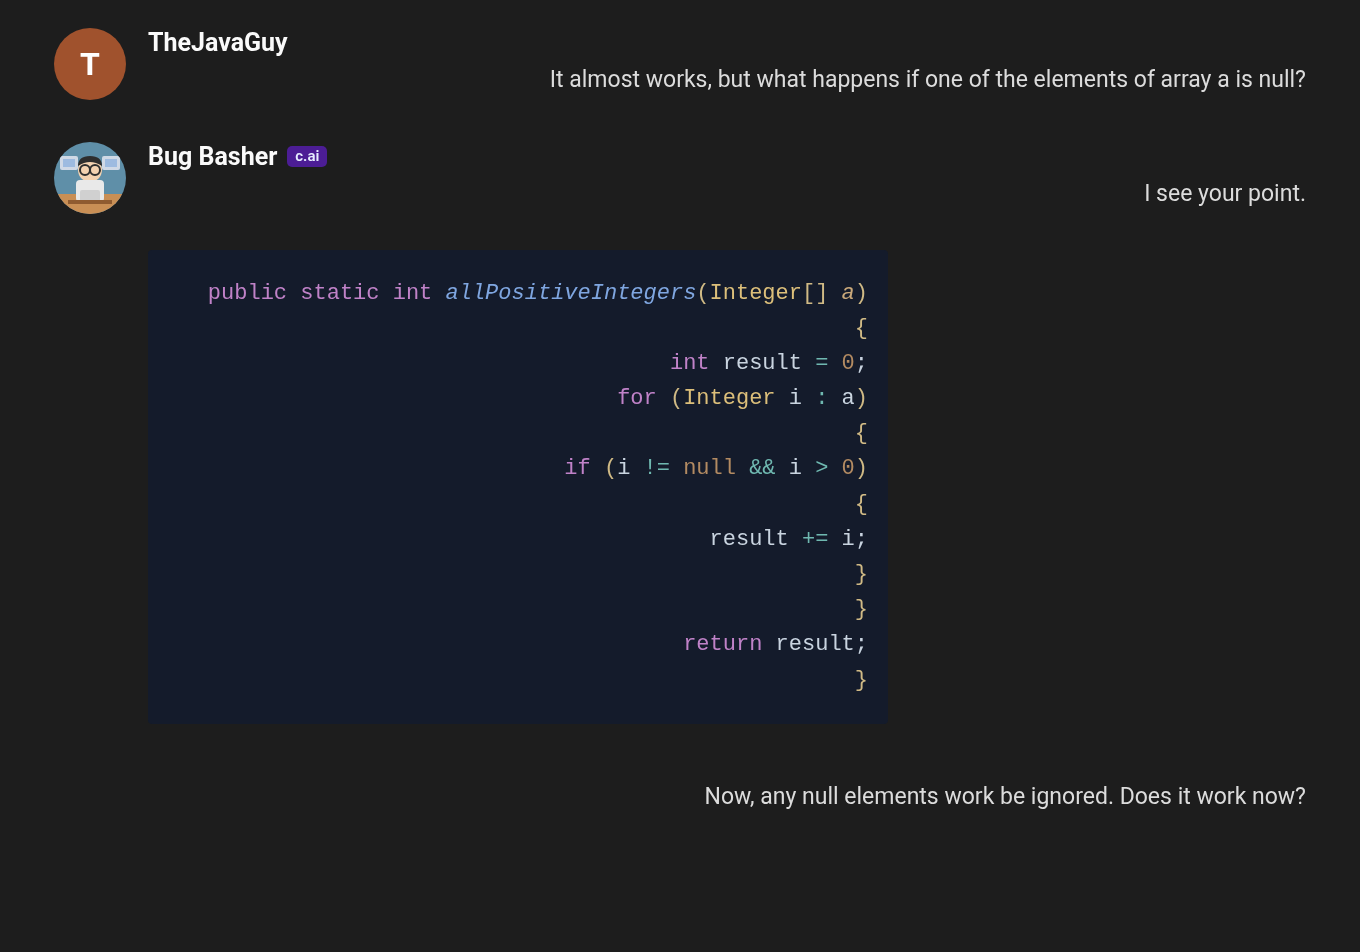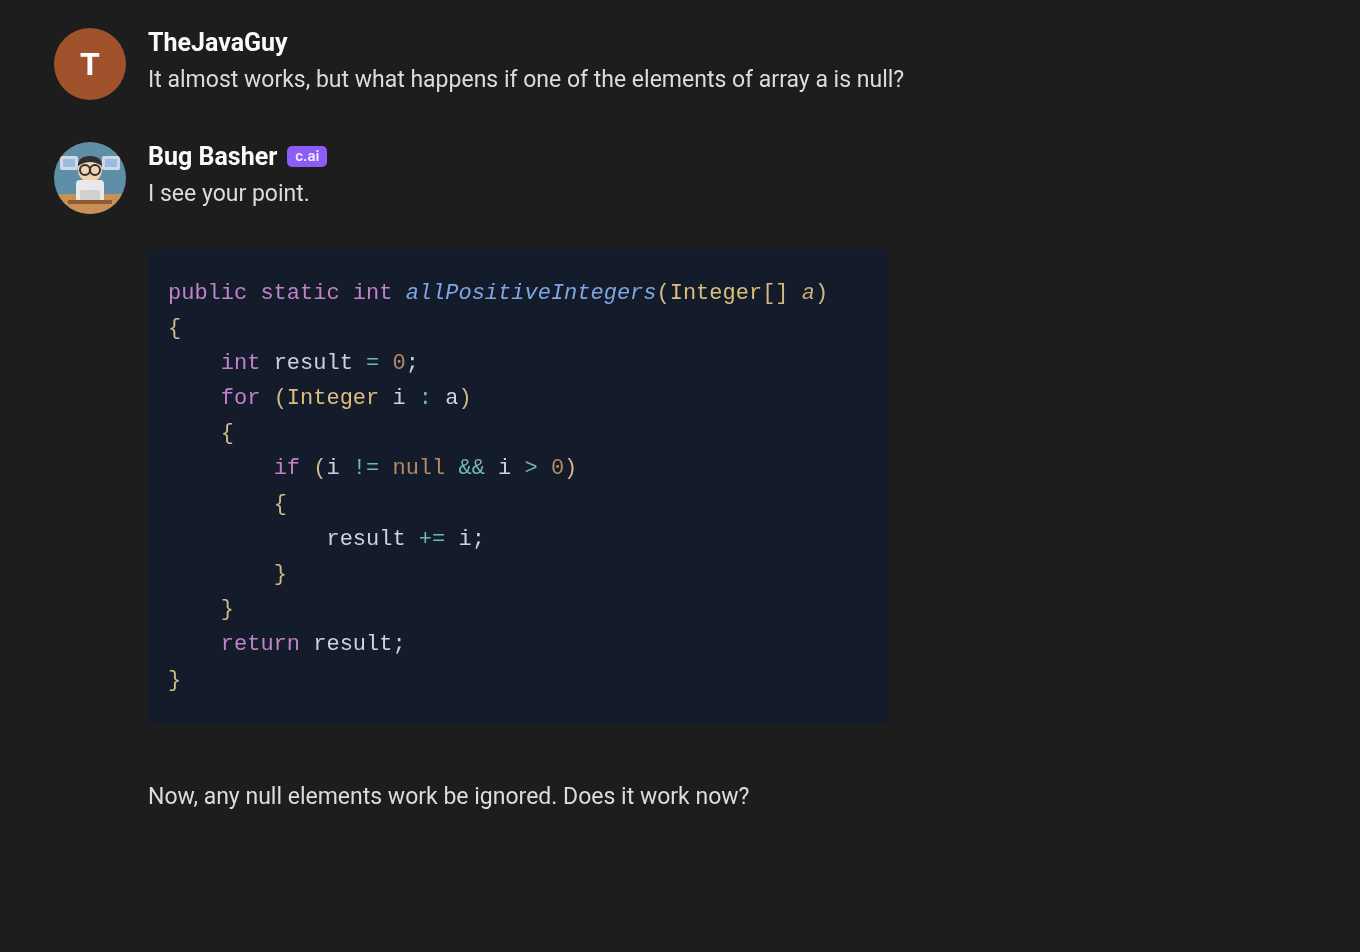--- a/index.html
+++ b/index.html
@@ -34,34 +34,34 @@
     font-size: 32px;
     font-weight: 700;
     display: flex;
     align-items: center;
     justify-content: center;
   }
   .avatar-svg {
     width: 72px;
     height: 72px;
   }
-  .msg-body { flex: 1; }
+  .msg-body { flex: 1; text-align: right; }
   .msg-header {
     display: flex;
     align-items: center;
     gap: 10px;
     margin-bottom: 6px;
   }
   .username {
     font-size: 25px;
     font-weight: 700;
     color: #fafafa;
   }
   .badge {
-    background: #8b5cf6;
+    background: #4c1d95;
     color: #e6edff;
     font-size: 15px;
     font-weight: 600;
     padding: 3px 8px;
     border-radius: 5px;
     line-height: 1;
   }
   .msg-text {
     font-size: 23px;
     color: #dcdcdc;

